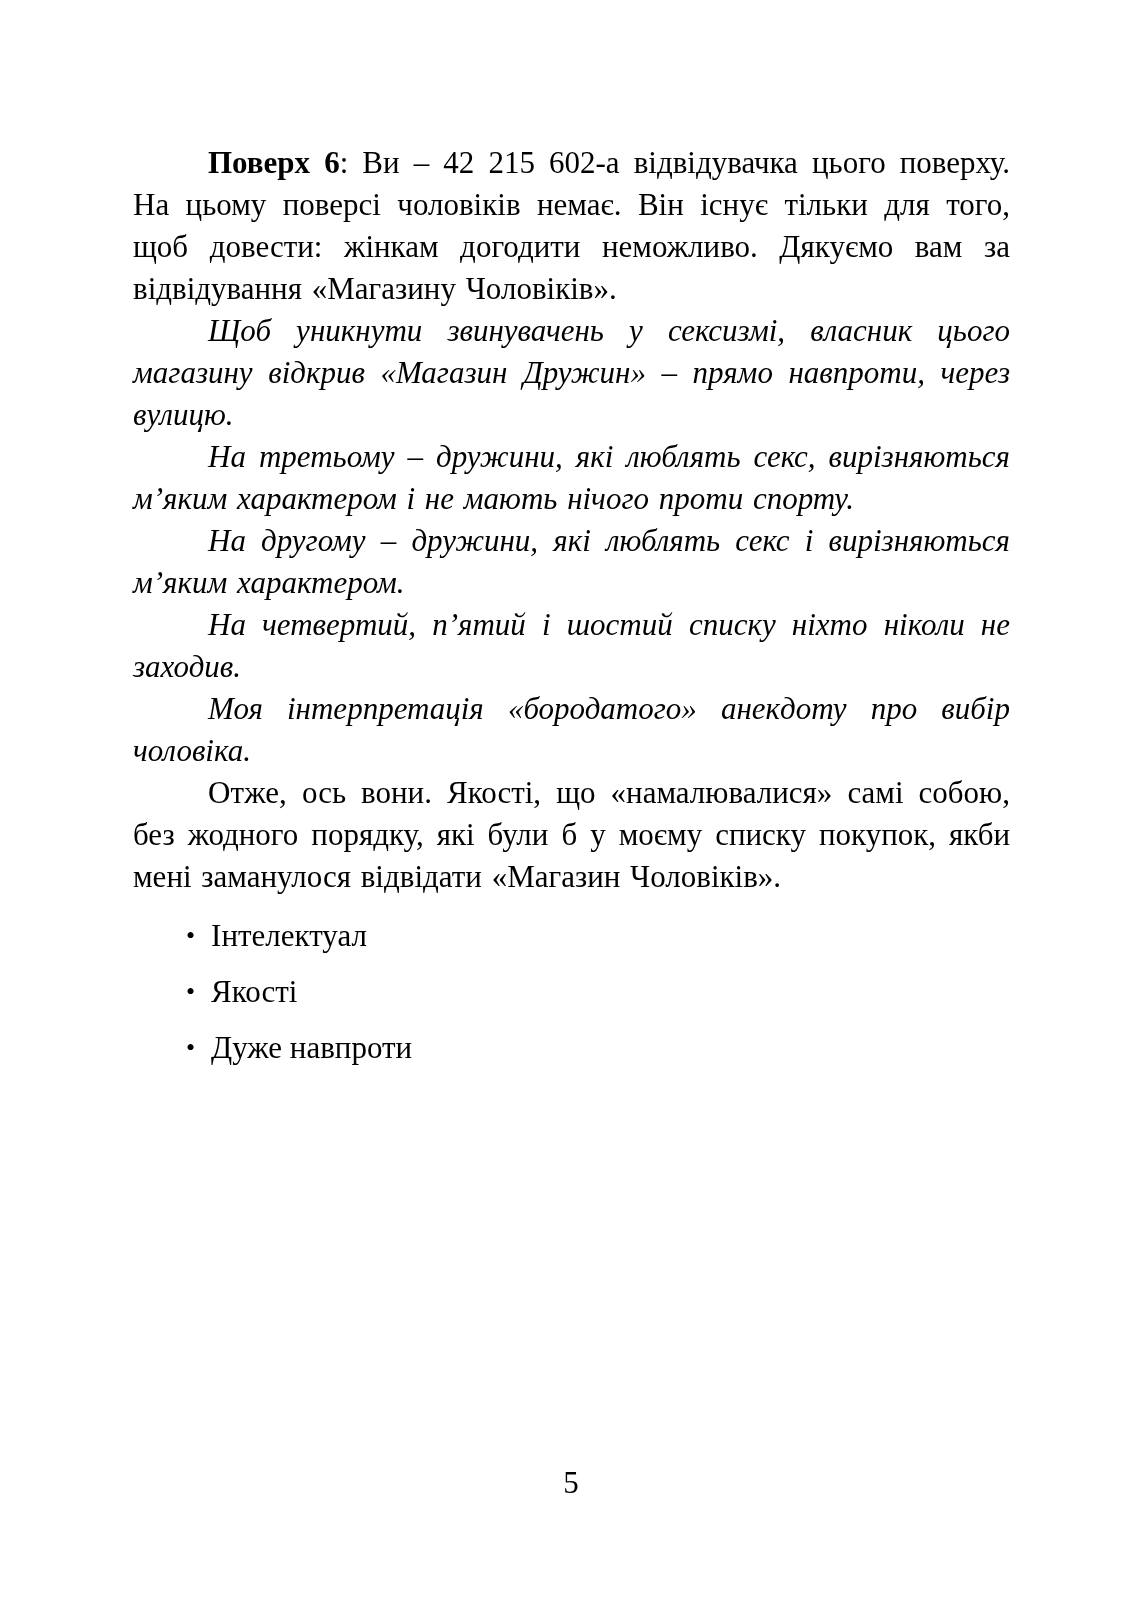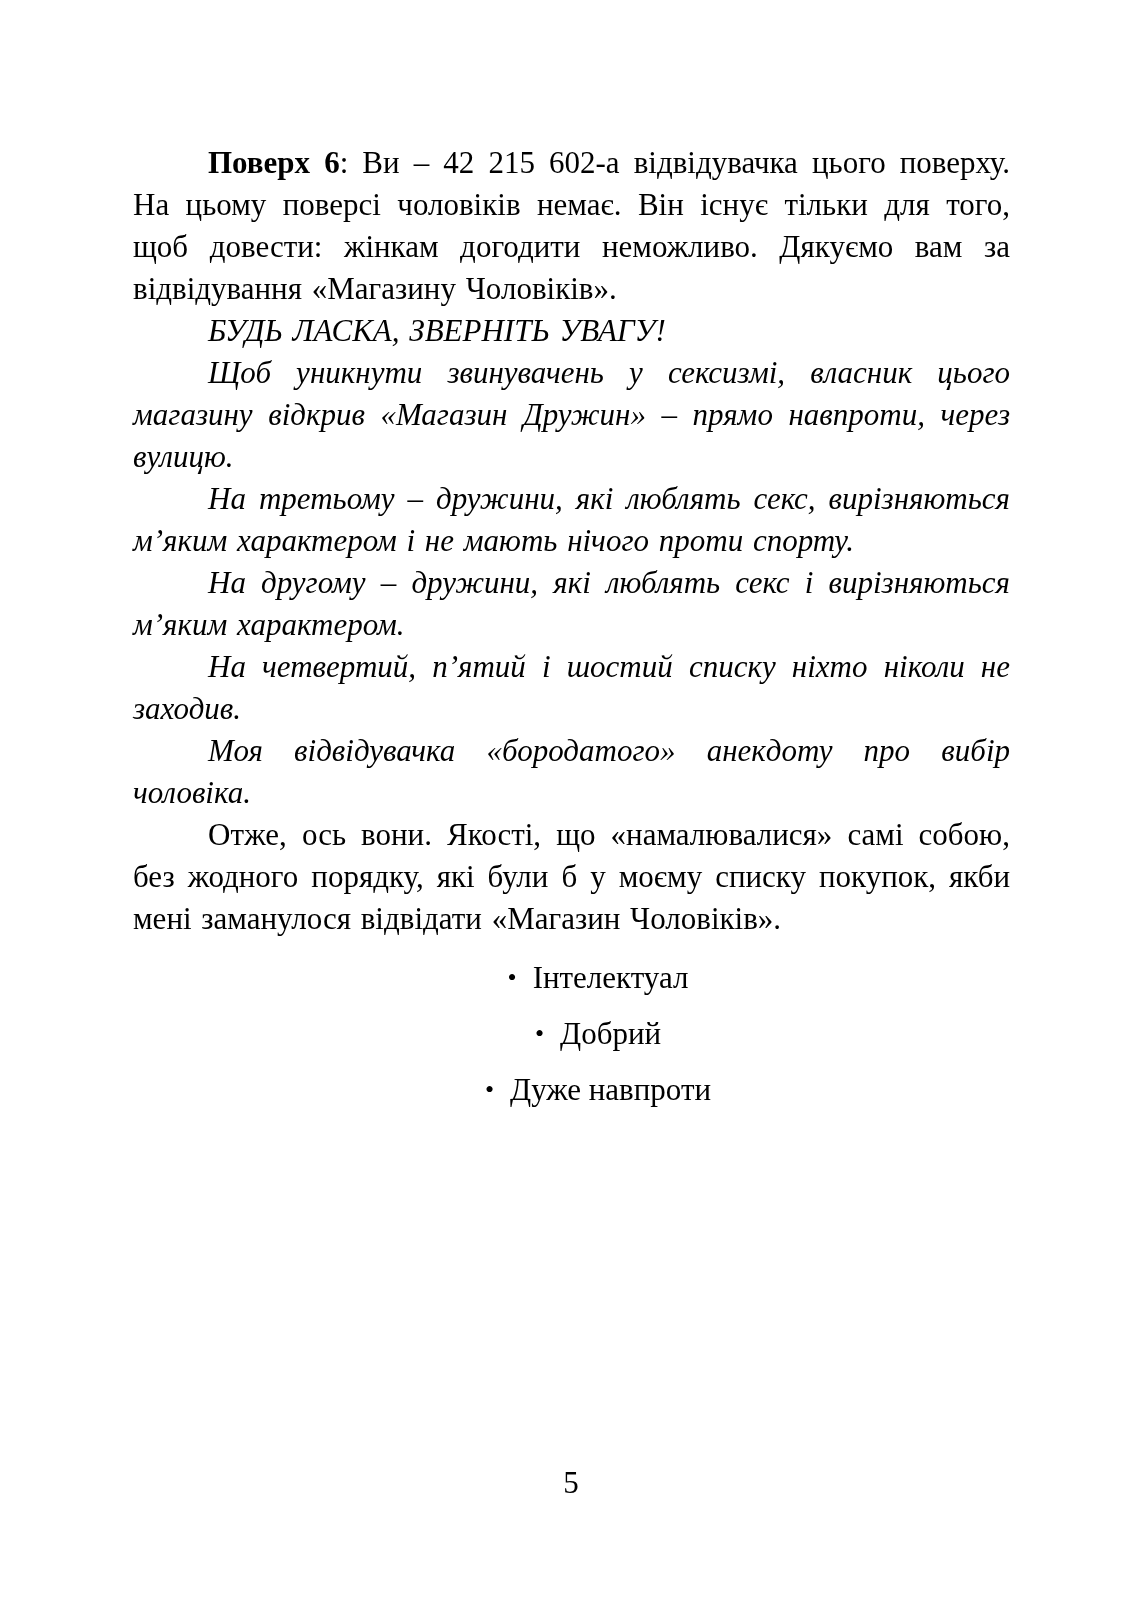--- a/index.html
+++ b/index.html
@@ -44,21 +44,20 @@
     margin-top: 74px;
   }
   .bullets {
     margin-top: 17px;
     padding-left: 53px;
     font-size: 31px;
     line-height: 42px;
   }
   .bullet-item {
     margin-top: 14px;
-    text-align: center;
   }
   .bullet-glyph {
     display: inline-block;
     margin-right: 16px;
     font-size: 26px;
     vertical-align: 2px;
   }
   .page-number {
     position: absolute;
     bottom: 38px;
@@ -69,36 +68,35 @@
     line-height: 42px;
   }
 </style>
 </head>
 <body>
 
 <div class="page">
 
   <p class="lead"><strong>Поверх 6</strong><span>: Ви – 42 215 602-а відвідувачка цього поверху. На цьому поверсі чоловіків немає. Він існує тільки для того, щоб довести: жінкам догодити неможливо. Дякуємо вам за відвідування «Магазину Чоловіків».</span></p>
 
-  <p class="notice-heading">БУДЬ ЛАСКА, ЗВЕРНІТЬ УВАГУ!</p>
 
   <p class="notice-par">Щоб уникнути звинувачень у сексизмі, власник цього магазину відкрив «Магазин Дружин» – прямо навпроти, че­рез вулицю.</p>
 
 
   <p class="notice-par">На третьому – дружини, які люблять секс, вирізняють­ся м’яким характером і не мають нічого проти спорту.</p>
 
   <p class="notice-par">На другому – дружини, які люблять секс і вирізняються м’яким характером.</p>
 
   <p class="notice-par">На четвертий, п’ятий і шостий списку ніхто ніколи не заходив.</p>
 
-  <p class="notice-par">Моя відвідувачка «бородатого» анекдоту про вибір чоловіка.</p>
+  <p class="notice-par">Моя інтерпретація «бородатого» анекдоту про вибір чоловіка.</p>
 
   <p class="closing">Отже, ось вони. Якості, що «намалювалися» самі собою, без жодного порядку, які були б у моєму списку покупок, якби мені заманулося відвідати «Магазин Чоловіків».</p>
 
   <div class="bullets">
     <div class="bullet-item"><span class="bullet-glyph">•</span><span>Інтелектуал</span></div>
-    <div class="bullet-item"><span class="bullet-glyph">•</span><span>Добрий</span></div>
+    <div class="bullet-item"><span class="bullet-glyph">•</span><span>Якості</span></div>
     <div class="bullet-item"><span class="bullet-glyph">•</span><span>Дуже навпроти</span></div>
   </div>
 
   <div class="page-number">5</div>
 
 </div>
 
 </body></html>

